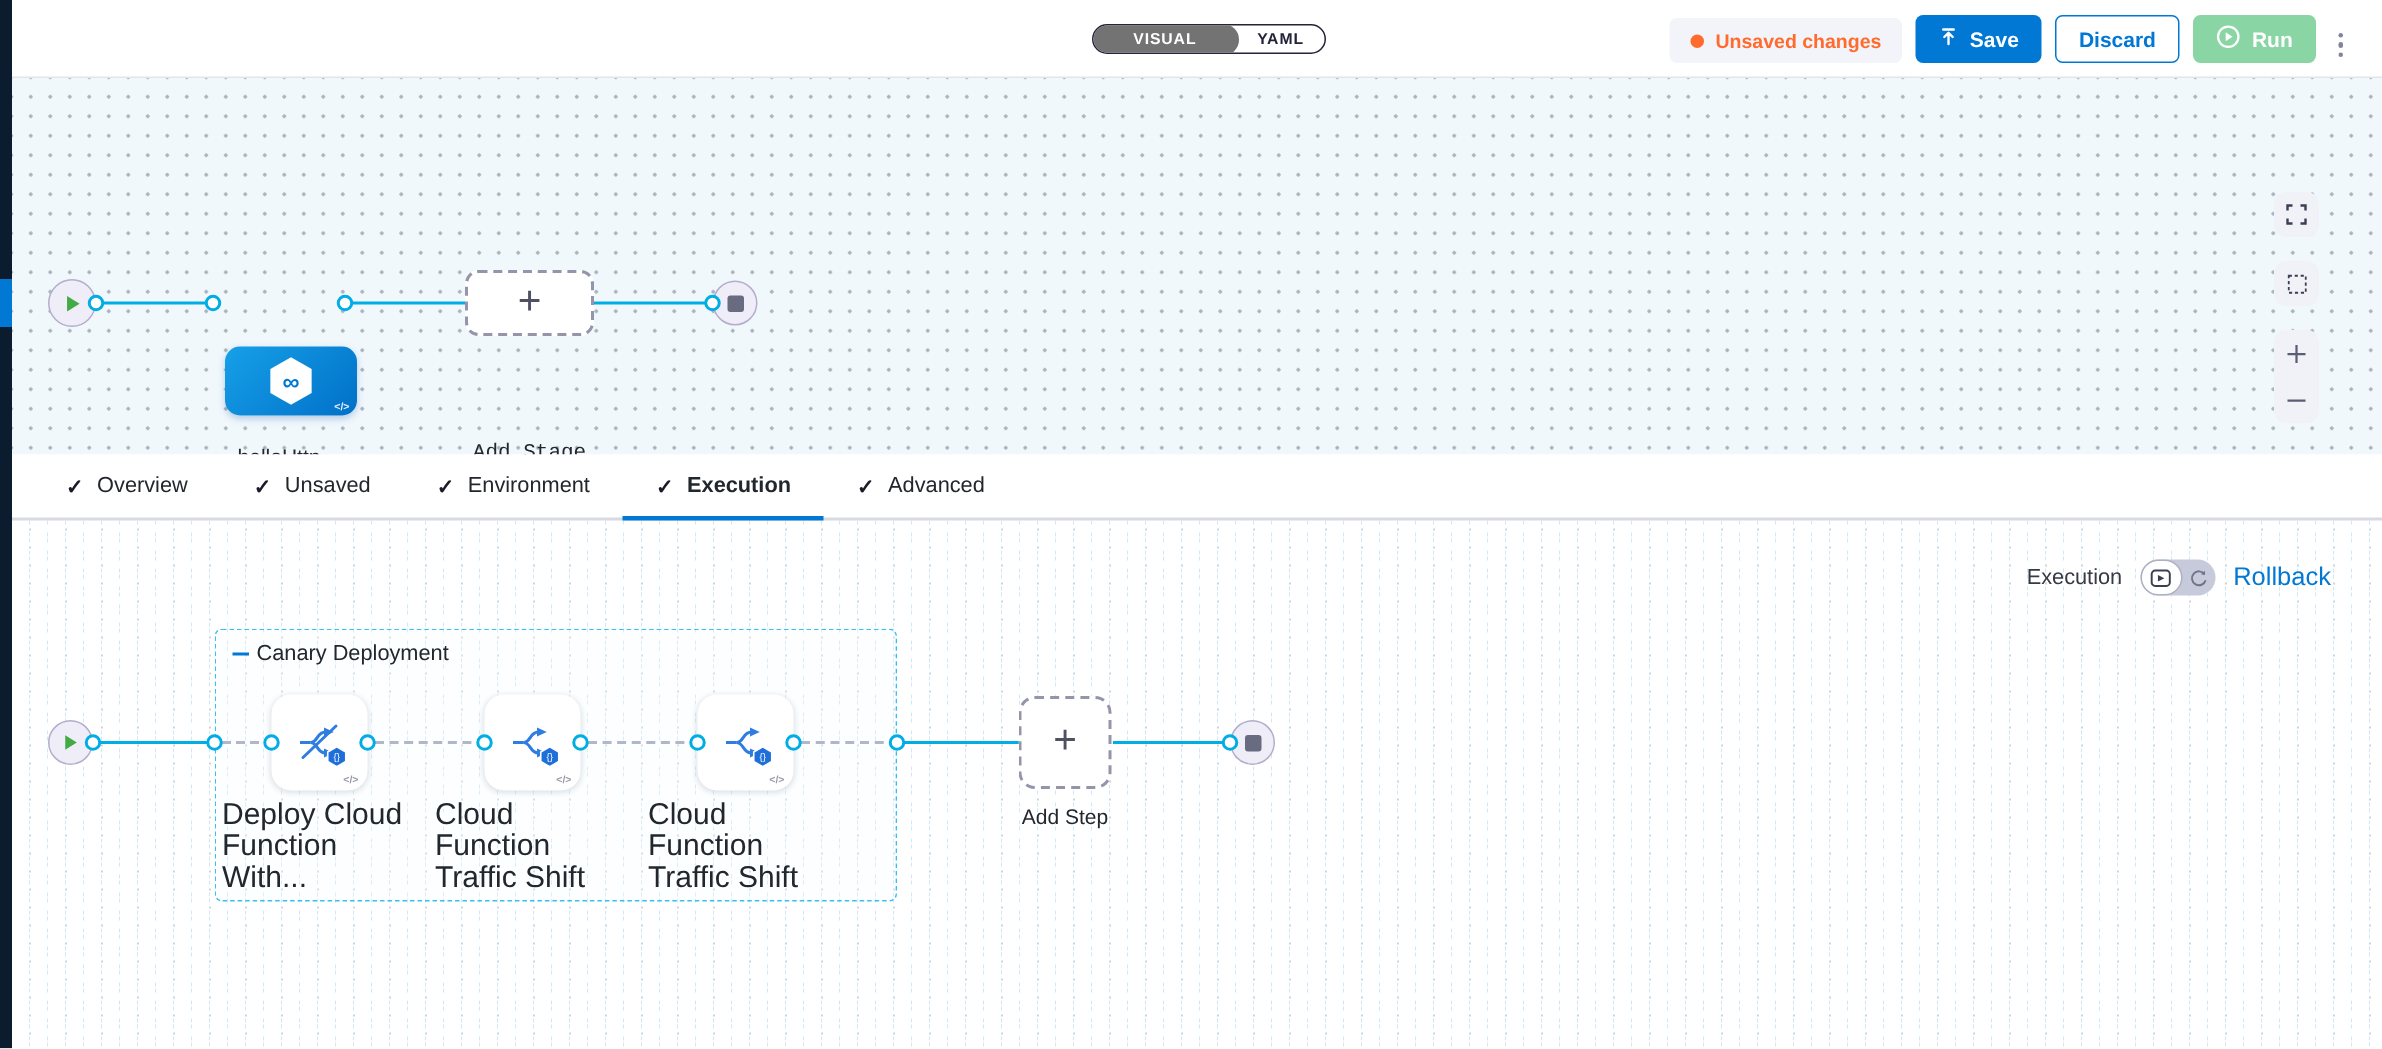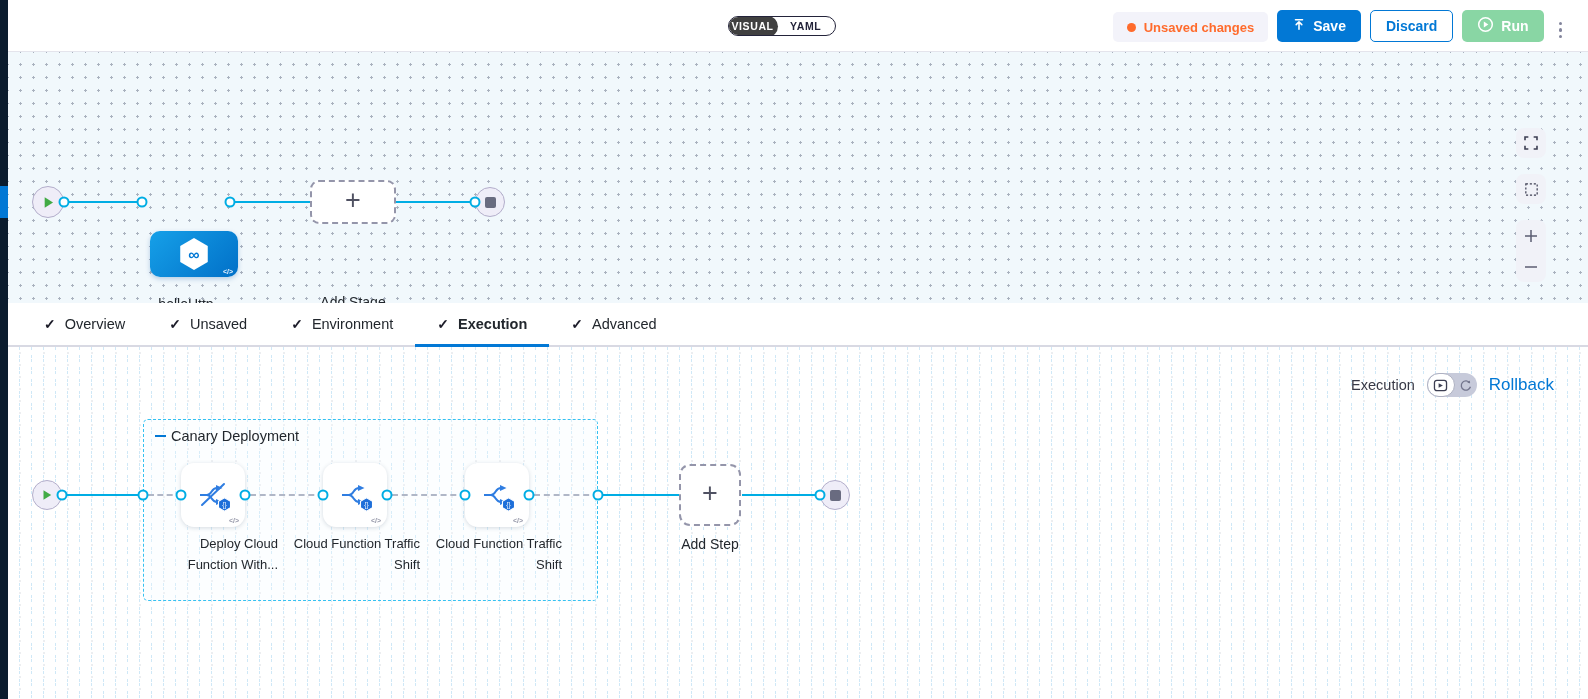--- a/index.html
+++ b/index.html
@@ -15,21 +15,21 @@
   .header { position:absolute; left:0; top:0; width:1588px; height:52px; background:#fff;
             border-bottom:1px solid #e4e4ec; z-index:10; }
   .header-left { position:absolute; left:30px; top:0; height:52px; display:flex; align-items:center; gap:10px; }
   .page-title { font-size:19px; font-weight:bold; color:#1c1c28; letter-spacing:.2px; }
   .icon-btn { background:none; border:none; cursor:pointer; display:flex; align-items:center; }
 
   .view-toggle { position:absolute; left:728px; top:16px; height:20px; display:flex; align-items:center;
                  border:1.5px solid #23233a; border-radius:11px; background:#fff; overflow:hidden; }
   .view-seg { height:20px; display:flex; align-items:center; justify-content:center; padding:0 14px;
               font-size:10.5px; font-weight:bold; letter-spacing:.6px; cursor:pointer; color:#23233a; }
-  .view-seg.selected { background:#404040; color:#fff; border-radius:11px; margin:-1.5px; height:21px; padding:0 4px; }
+  .view-seg.selected { background:#737373; color:#fff; border-radius:11px; margin:-1.5px; height:21px; padding:0 28px; }
 
   .header-right { position:absolute; right:20px; top:10px; height:32px; display:flex; align-items:flex-end; gap:9px; }
   .unsaved-chip { display:flex; align-items:center; gap:8px; background:#f3f3fa; border-radius:5px;
                   height:30px; padding:0 14px; }
   .unsaved-dot { width:9px; height:9px; border-radius:50%; background:#ff6b2c; }
   .unsaved-text { color:#ff6b2c; font-size:13px; font-weight:bold; }
   .btn { height:32px; border-radius:5px; font-size:14px; font-weight:bold; display:flex; align-items:center;
          justify-content:center; gap:7px; cursor:pointer; border:none; padding:0 15px; }
   .btn-save { background:#0278d5; color:#fff; }
   .btn-discard { background:#fff; color:#0278d5; border:1.5px solid #0278d5; }
@@ -103,22 +103,22 @@
                border:1.5px dashed #35c1f1; border-radius:5px; background:rgba(245,252,255,.25); z-index:2; }
   .group-title { position:absolute; left:155px; top:428px; display:flex; align-items:center; gap:5px;
                  font-size:14.5px; color:#22272d; z-index:3; }
   .group-dash { width:11px; height:2.5px; background:#0278d5; }
 
   .step-card { position:absolute; width:64px; height:64px; background:#fff; border-radius:13px;
                box-shadow:0 1px 4px rgba(40,60,90,.18); display:flex; align-items:center; justify-content:center;
                z-index:3; cursor:pointer; }
   .step-card .badge { position:absolute; left:36px; top:34px; }
   .step-card .code-mini { position:absolute; right:6px; bottom:3px; font-size:7px; color:#9597a8; font-weight:bold; }
-  .step-label { position:absolute; transform:translateX(-50%); width:130px; text-align:right;
-                font-size:13px; line-height:21px; color:#22272d; z-index:2; }
+  .step-label { position:absolute; transform:translateX(-50%); width:130px; text-align:left;
+                font-size:20px; line-height:21px; color:#22272d; z-index:2; }
 
   
   .stage-canvas, .exec-canvas { overflow:hidden; }
 </style>
 </head>
 <body>
 
 <div id="root">
 
   <div class="left-rail">
@@ -186,21 +186,21 @@
       </svg>
       <span class="code-mini">&lt;/&gt;</span>
     </div>
     <span class="port" style="left:134px; top:150px;"></span>
     <span class="port" style="left:222px; top:150px;"></span>
     <div class="node-label" style="left:178px; top:244px;">helloHttp</div>
 
     <div class="add-box" style="left:302px; top:128px; width:86px; height:44px;">
       <span class="plus-glyph">+</span>
     </div>
-    <div class="node-label" style="left:345px; top:242px;">Add Stage</div>
+    <div class="node-label" style="left:345px; top:242px;font-family:Liberation Mono, monospace;">Add Stage</div>
 
     <span class="port" style="left:467px; top:150px;"></span>
     <div class="endpoint" style="left:482px; top:150px; width:30px; height:30px;">
       <span class="stop-square"></span>
     </div>
 
     <div class="canvas-ctl" style="left:1508px; top:76px; width:30px; height:30px;">
       <svg width="16" height="16" viewBox="0 0 24 24" fill="none">
         <path d="M3 8 V3 H8 M16 3 H21 V8 M21 16 V21 H16 M8 21 H3 V16" stroke="#3c3e52" stroke-width="2.4"></path>
       </svg>

